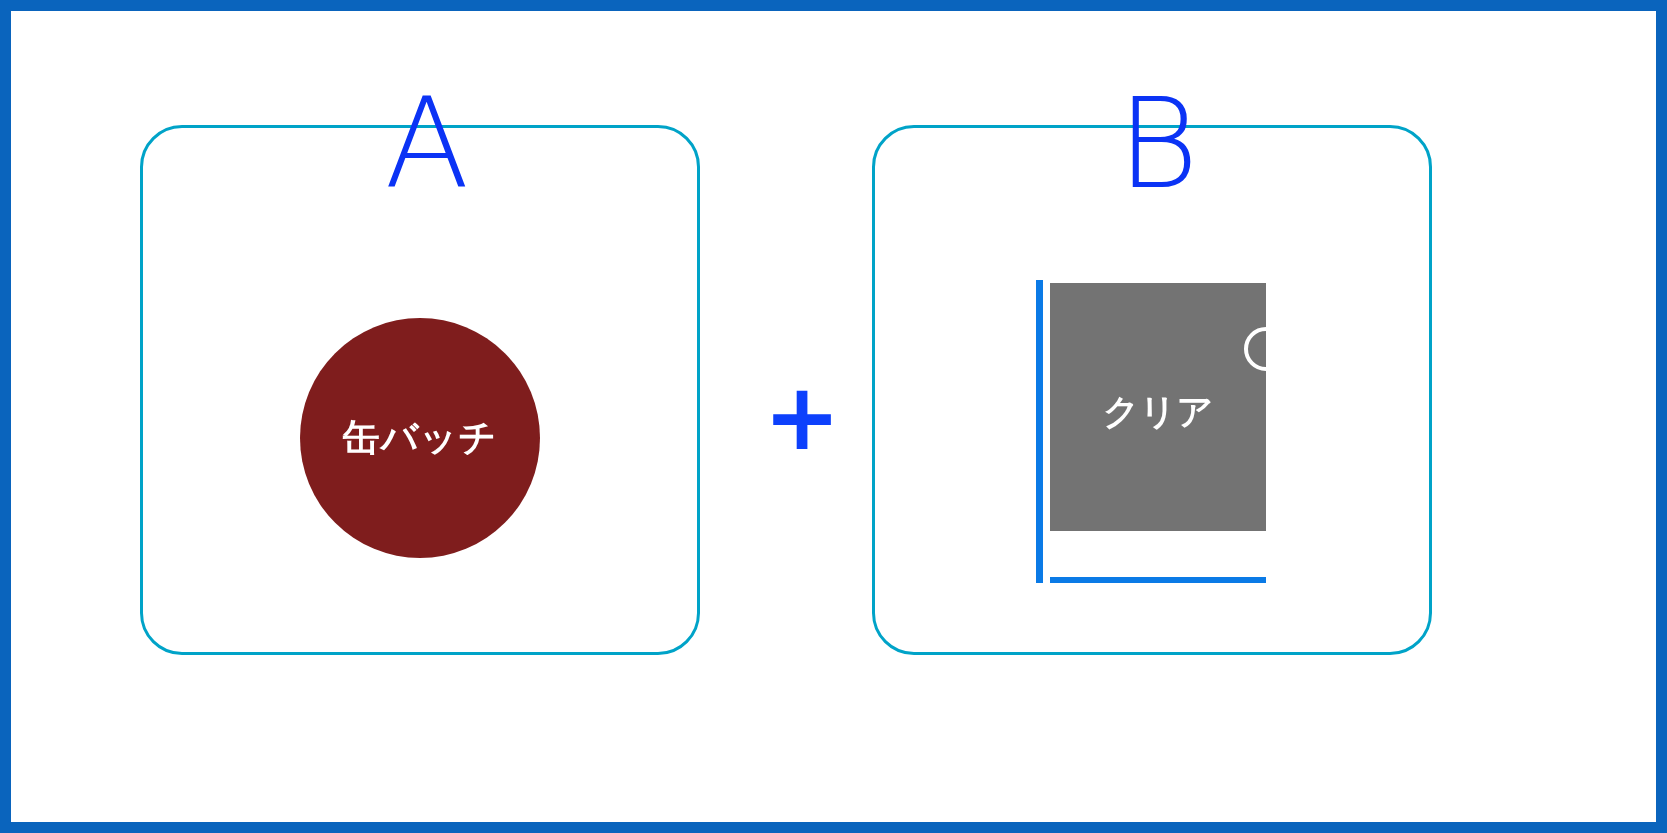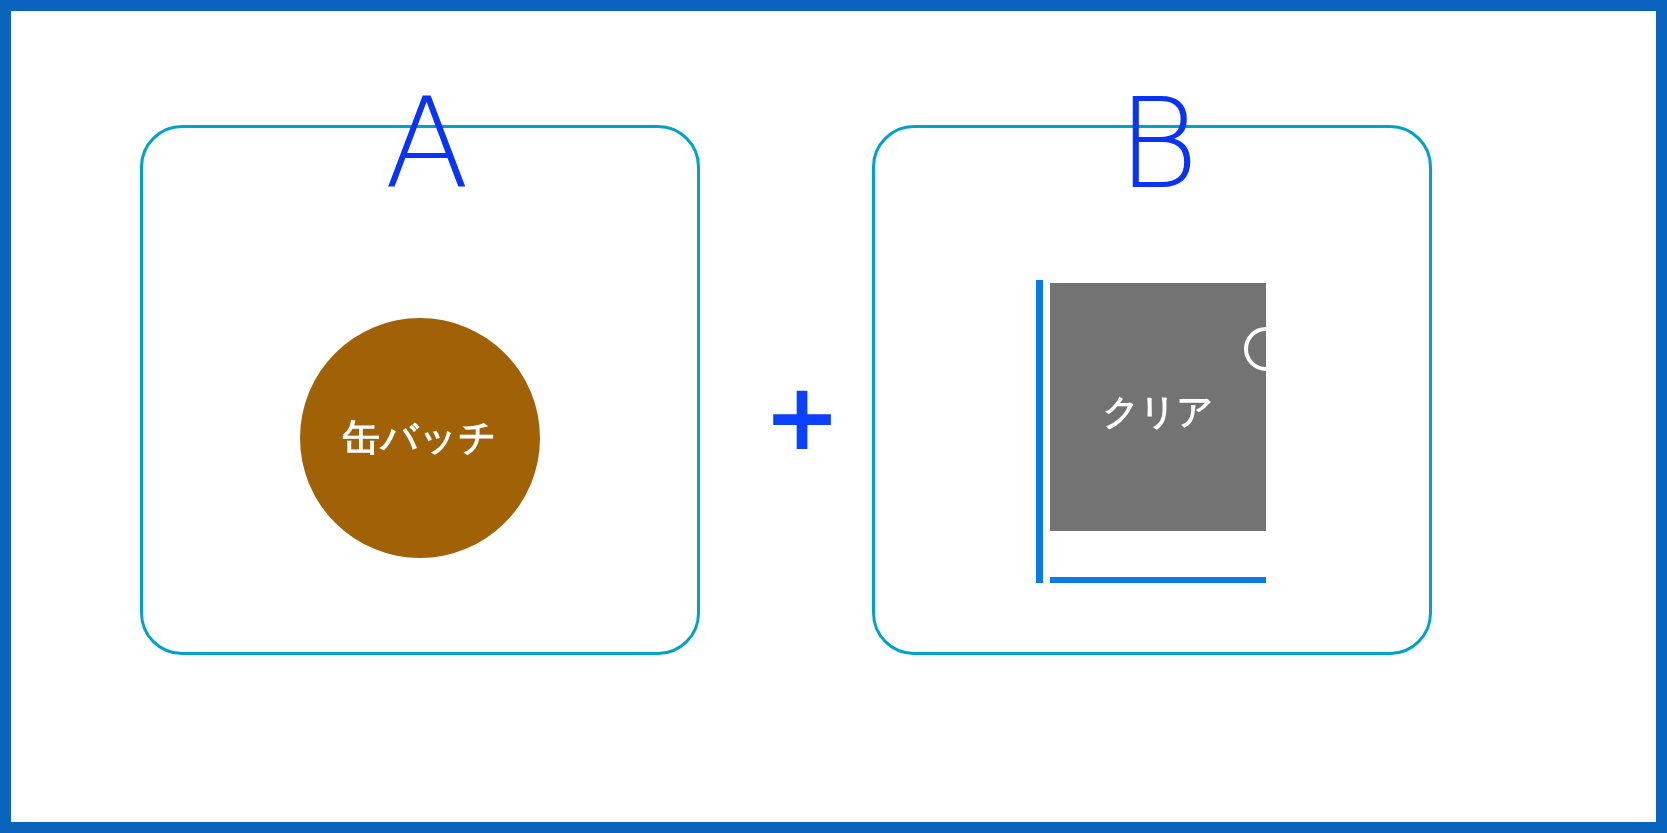--- a/index.html
+++ b/index.html
@@ -85,21 +85,21 @@
     user-select: none;
   }
   
   #badge-circle {
     position: absolute;
     left: 300px;
     top: 318px;
     width: 240px;
     height: 240px;
     border-radius: 50%;
-    background: #a16207;
+    background: #7f1d1d;
     display: flex;
     align-items: center;
     justify-content: center;
     text-align: right;
   }
   #badge-label {
     color: #ffffff;
     font-family: "DejaVu Sans", sans-serif;
     font-weight: 700;
     font-size: 37px;

